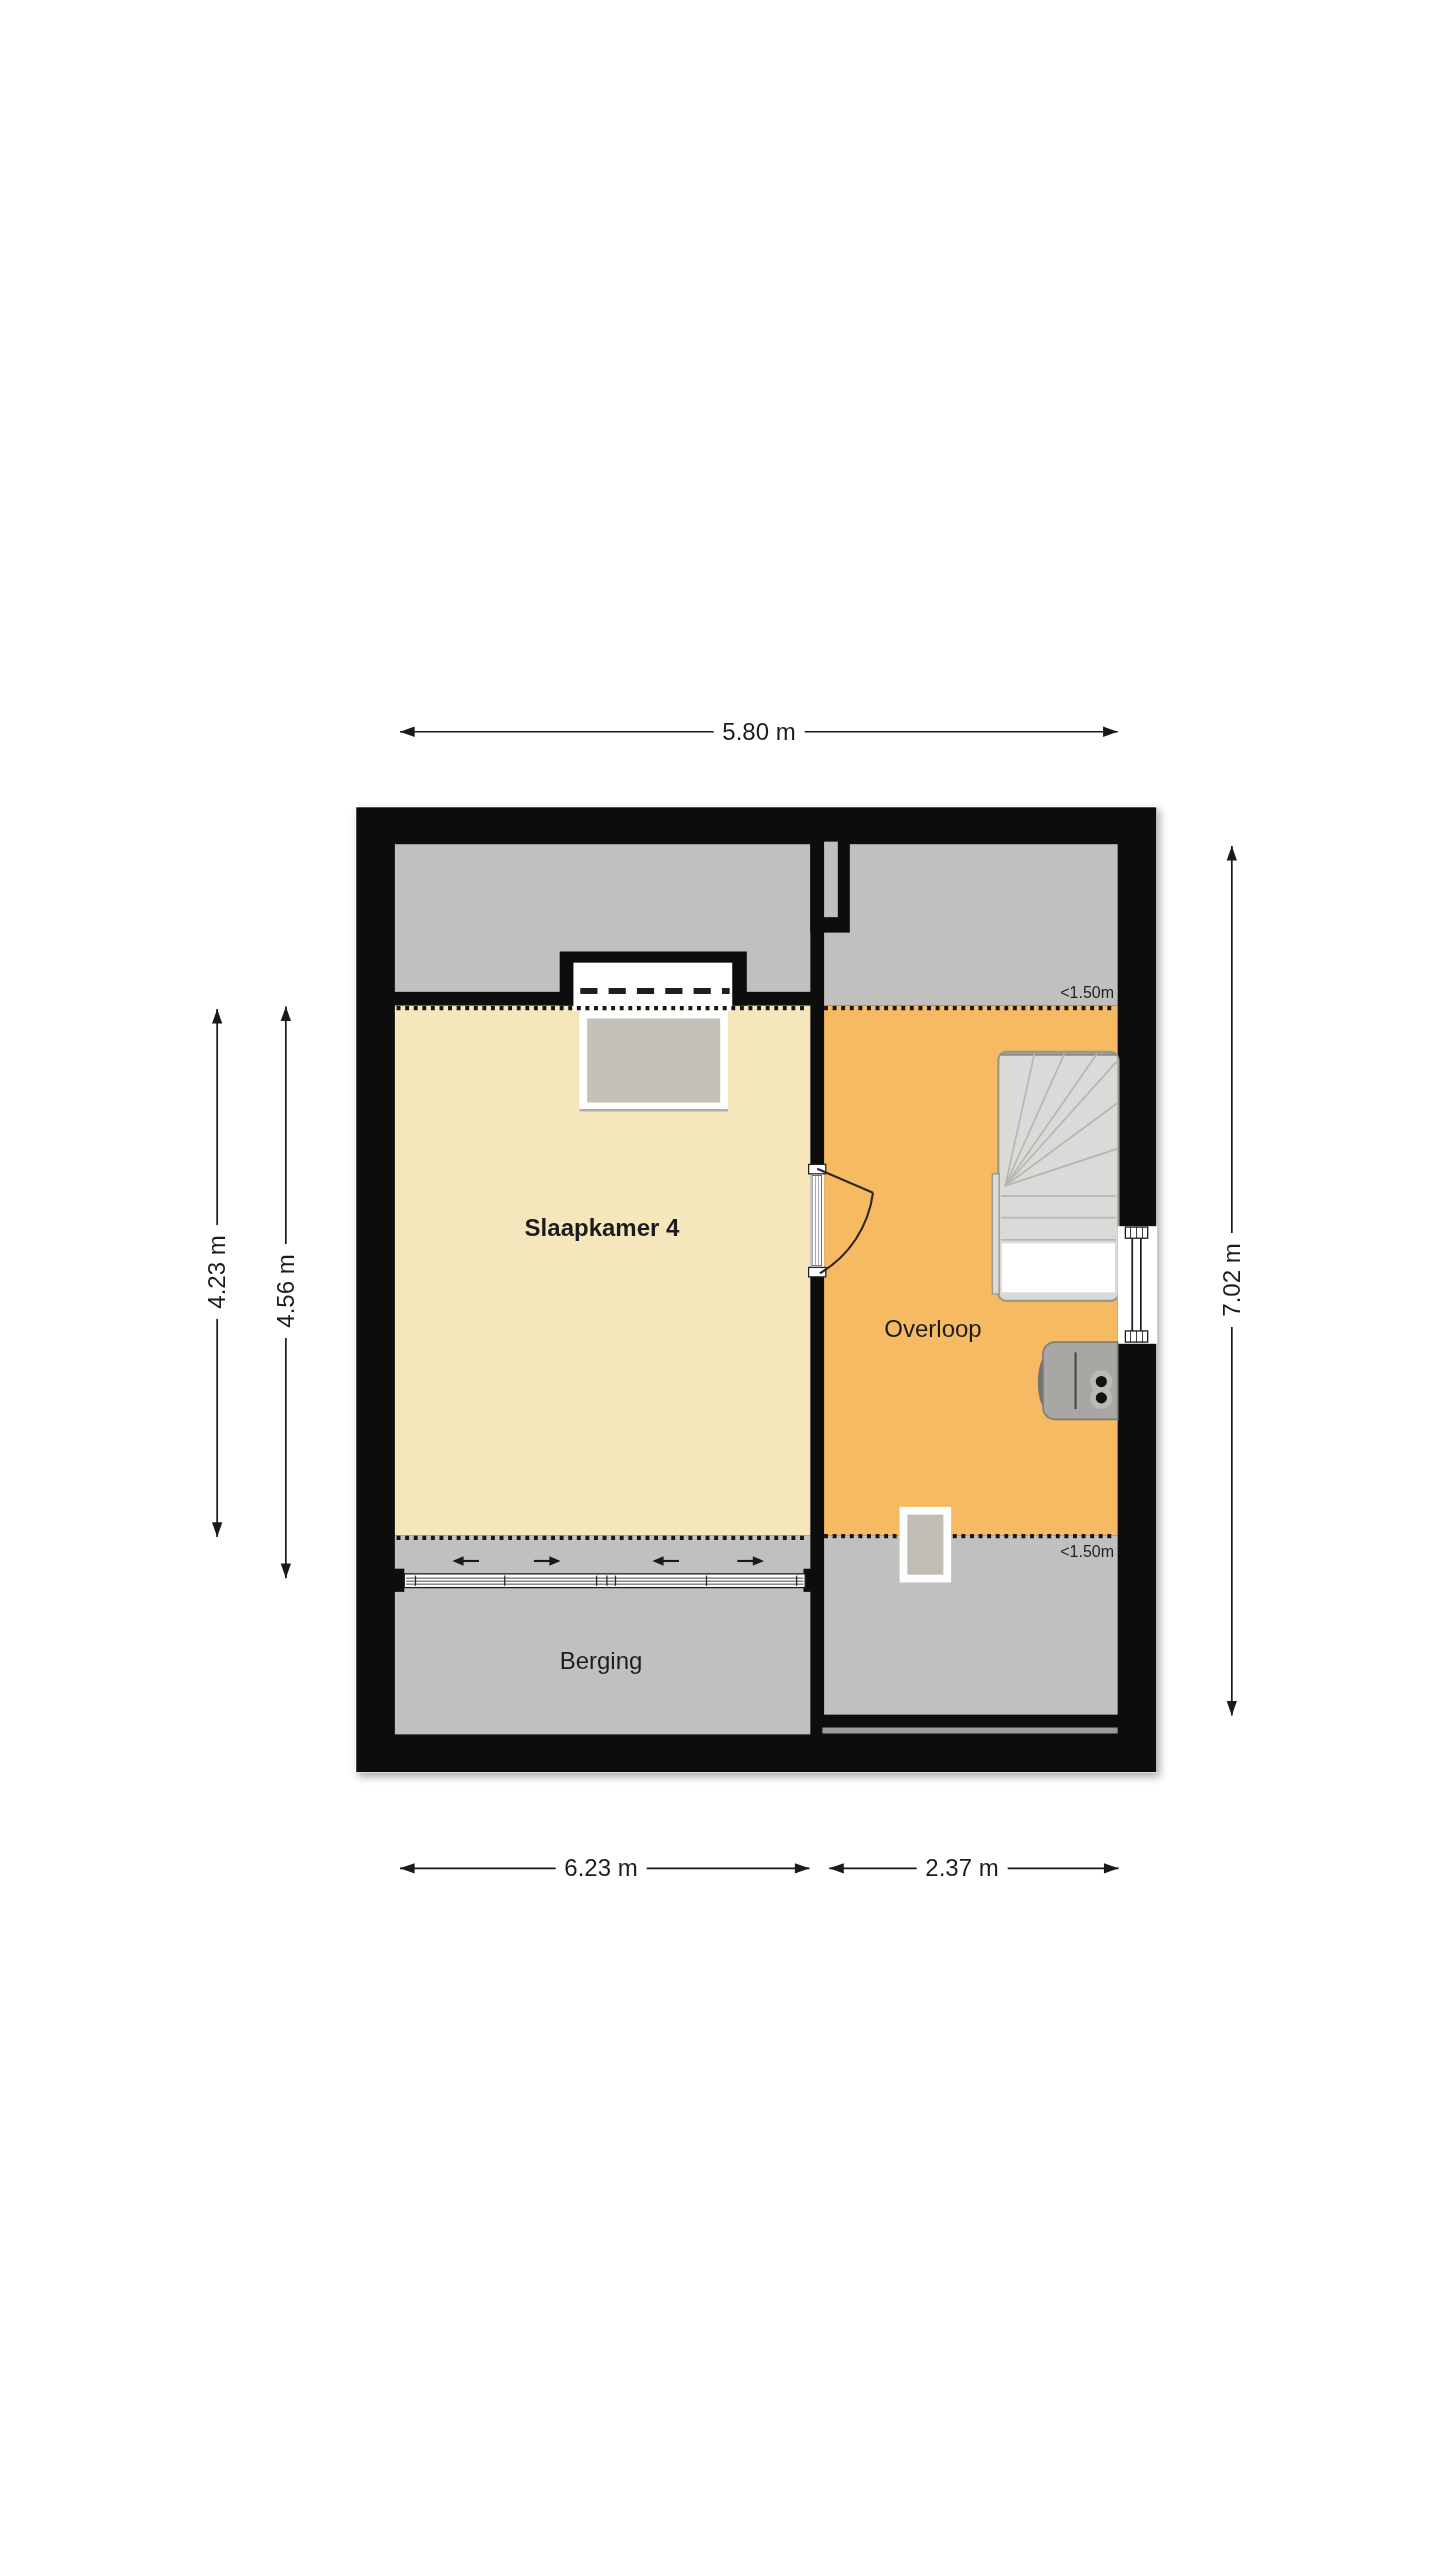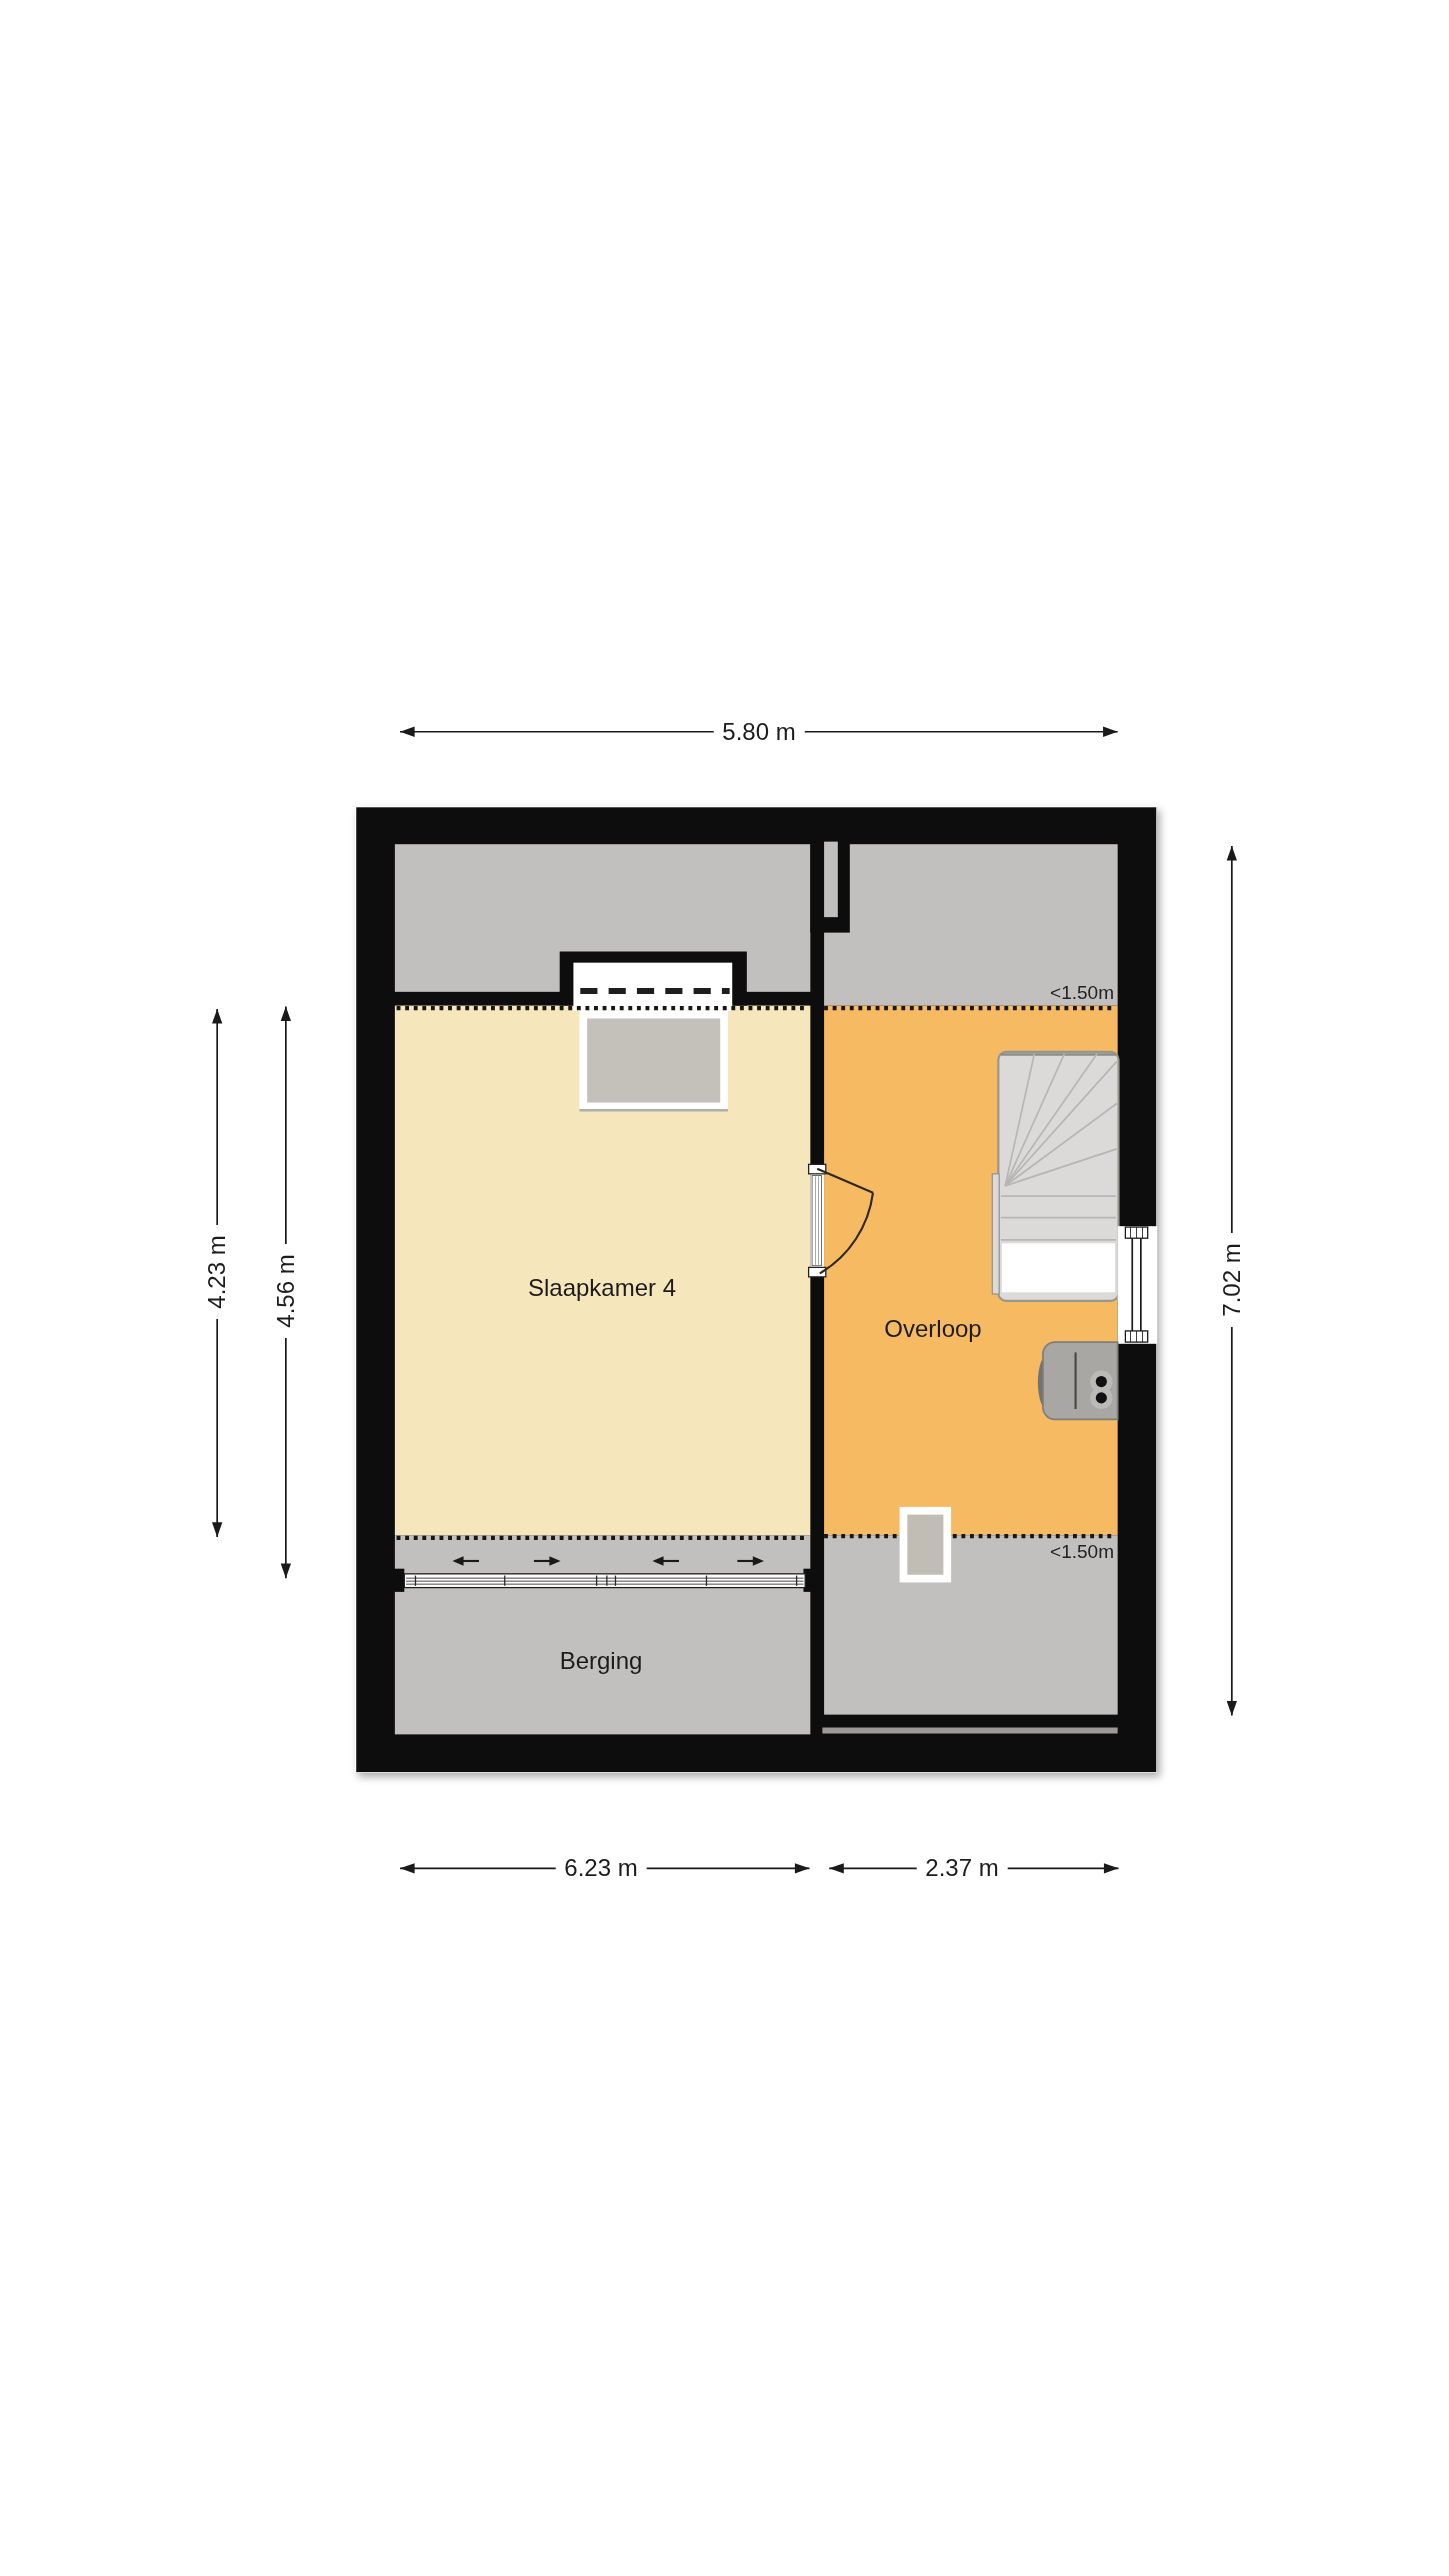--- a/index.html
+++ b/index.html
@@ -5,21 +5,21 @@
   html,body{margin:0;padding:0;background:#ffffff;}
   #canvas{position:relative;width:1449px;height:2576px;background:#ffffff;overflow:hidden;
           font-family:"Liberation Sans", sans-serif;padding-left:36px;}
   #plan-shadow{position:absolute;left:355px;top:806px;width:802px;height:967px;
                box-shadow:2.6px 4.3px 7.7px rgba(0,0,0,0.32);z-index:0;}
   #plan-svg{position:absolute;left:0;top:0;z-index:1;}
   .label{position:absolute;z-index:2;color:#1c1c1c;white-space:nowrap;
          transform:translate(-50%,-50%);font-size:24px;line-height:1.1;}
   .label.dim{background:#ffffff;padding:0 8.6px;}
   .label.vdim{transform:translate(-50%,-50%) rotate(-90deg);background:#ffffff;padding:0 10.3px;}
-  .label.marker{font-size:19px;transform:translate(-100%,-50%);color:#222222;}
+  .label.marker{font-size:16px;transform:translate(-100%,-50%);color:#222222;}
 </style>
 </head>
 <body>
 
 <div id="canvas">
 
   <div id="plan-shadow"></div>
 
   <svg id="plan-svg" width="1449" height="2576" viewBox="0 0 1688 3000">
 
@@ -173,21 +173,21 @@
     </g>
   </svg>
 
   <div class="label dim" style="left:759px;top:732px;">5.80 m</div>
   <div class="label vdim" style="left:217px;top:1272px;">4.23 m</div>
   <div class="label vdim" style="left:286px;top:1291px;">4.56 m</div>
   <div class="label vdim" style="left:1232px;top:1280px;">7.02 m</div>
   <div class="label dim" style="left:601px;top:1868px;">6.23 m</div>
   <div class="label dim" style="left:962px;top:1868px;">2.37 m</div>
 
-  <div class="label" style="left:602px;top:1288px;">Slaapkamer 4</div>
+  <div class="label" style="left:602px;top:1228px;font-weight:bold;">Slaapkamer 4</div>
   <div class="label" style="left:933px;top:1329px;">Overloop</div>
   <div class="label" style="left:601px;top:1661px;text-align:right;">Berging</div>
 
   <div class="label marker" style="left:1114px;top:993px;">&lt;1.50m</div>
   <div class="label marker" style="left:1114px;top:1552px;">&lt;1.50m</div>
 
 </div>
 
 
 </body></html>

